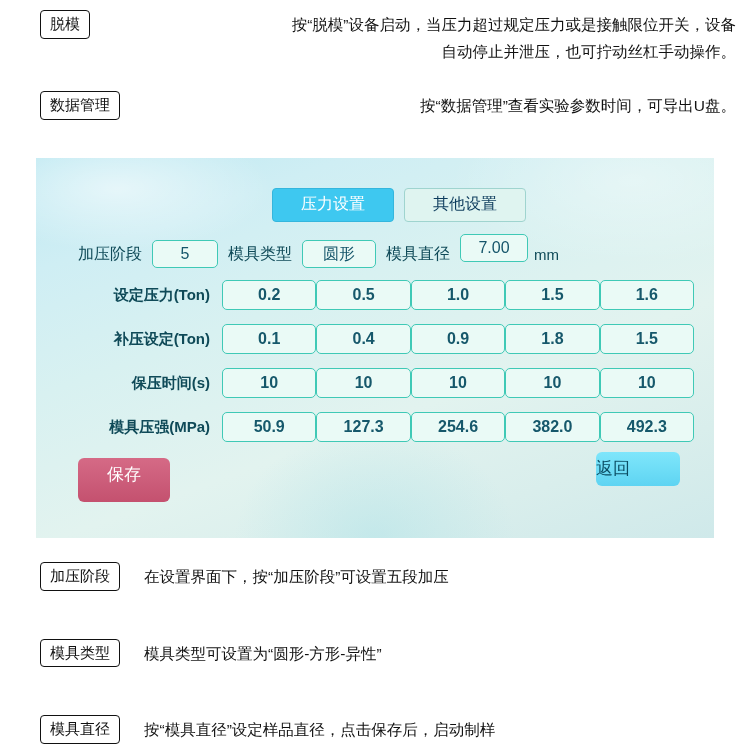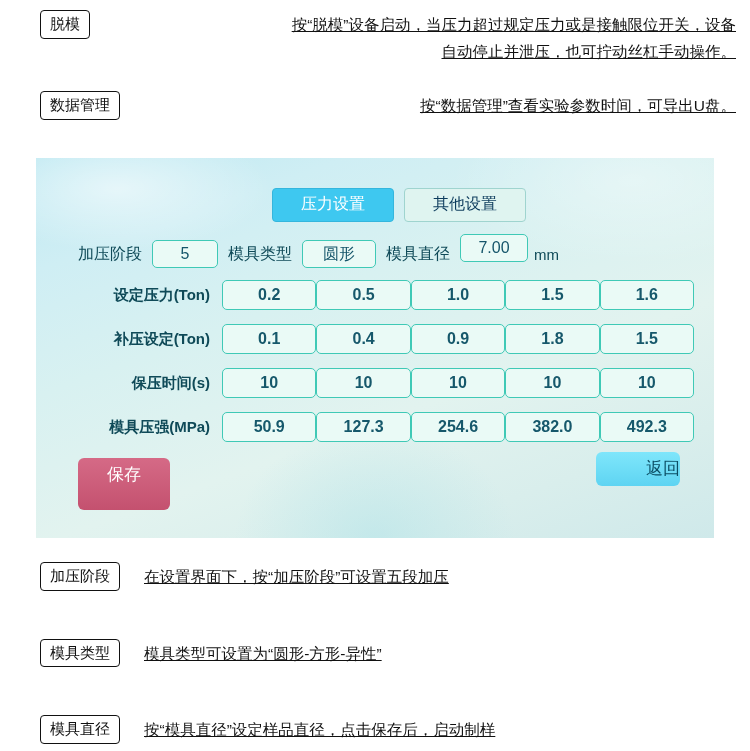--- a/index.html
+++ b/index.html
@@ -34,21 +34,21 @@
     white-space: nowrap;
   }
   .instr-text {
     flex: 1 1 auto;
     margin-left: 24px;
     font-size: 15.5px;
     line-height: 1.75;
     color: #111;
     padding-top: 1px;
   }
-  .instr-text .l2 { display: block; text-decoration: underline; }
+  .instr-text .l2 { display: block; }
 
   
   .device-shot {
     position: absolute;
     left: 36px;
     top: 158px;
     width: 678px;
     height: 380px;
     background: linear-gradient(160deg, #bfe9f2 0%, #cfeef4 18%, #d8f1f1 38%, #e2f3ef 62%, #d9eeec 82%, #cfe9ea 100%);
     overflow: hidden;
@@ -159,36 +159,36 @@
     border-radius: 5px;
     background: #eafaf6;
   }
 
   
   .btn-save {
     position: absolute;
     left: 42px;
     top: 300px;
     width: 92px;
-    height: 52px;
+    height: 44px;
     line-height: 34px;
     text-align: center;
     border-radius: 6px;
     color: #ffffff;
     font-size: 17px;
     background: linear-gradient(180deg, #d56a86 0%, #c4516f 100%);
   }
   .btn-back {
     position: absolute;
     right: 34px;
     top: 294px;
     width: 84px;
     height: 34px;
     line-height: 34px;
-    text-align: right;
+    text-align: left;
     border-radius: 6px;
     color: #0b4d63;
     font-size: 17px;
     background: linear-gradient(180deg, #7fe6fb 0%, #5ed4f2 100%);
   }
 </style>
 </head>
 <body>
 
 <div style="position:absolute;left:0;top:10px;width:750px;text-align:right;">

